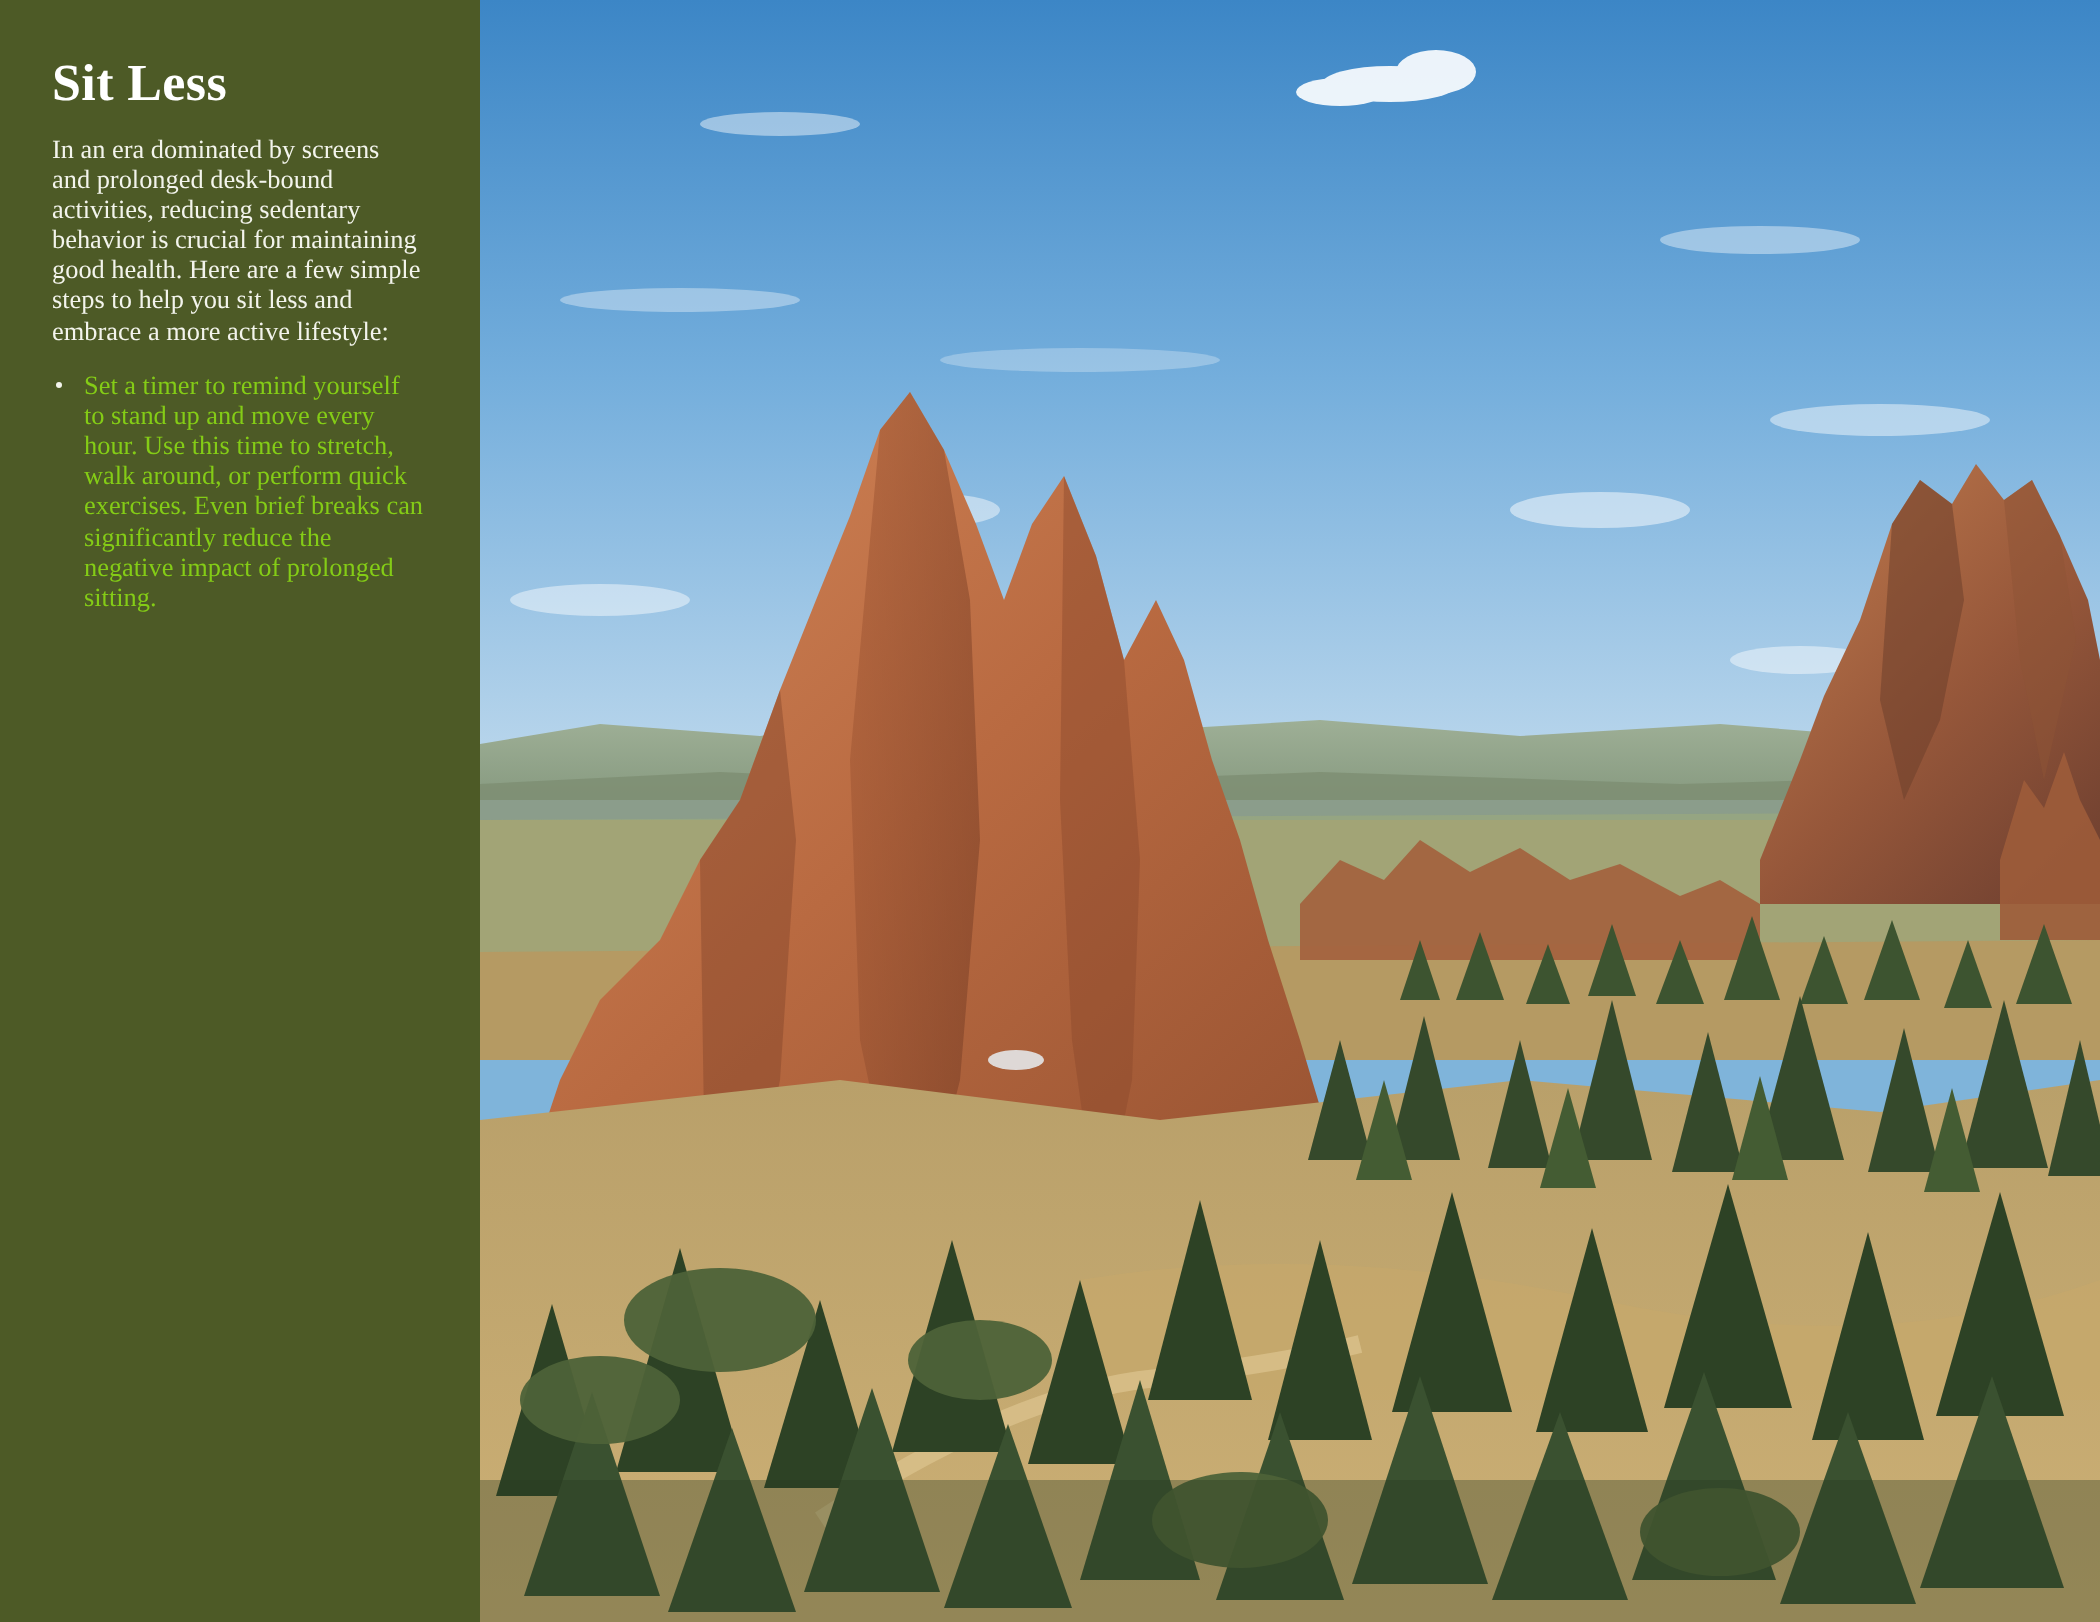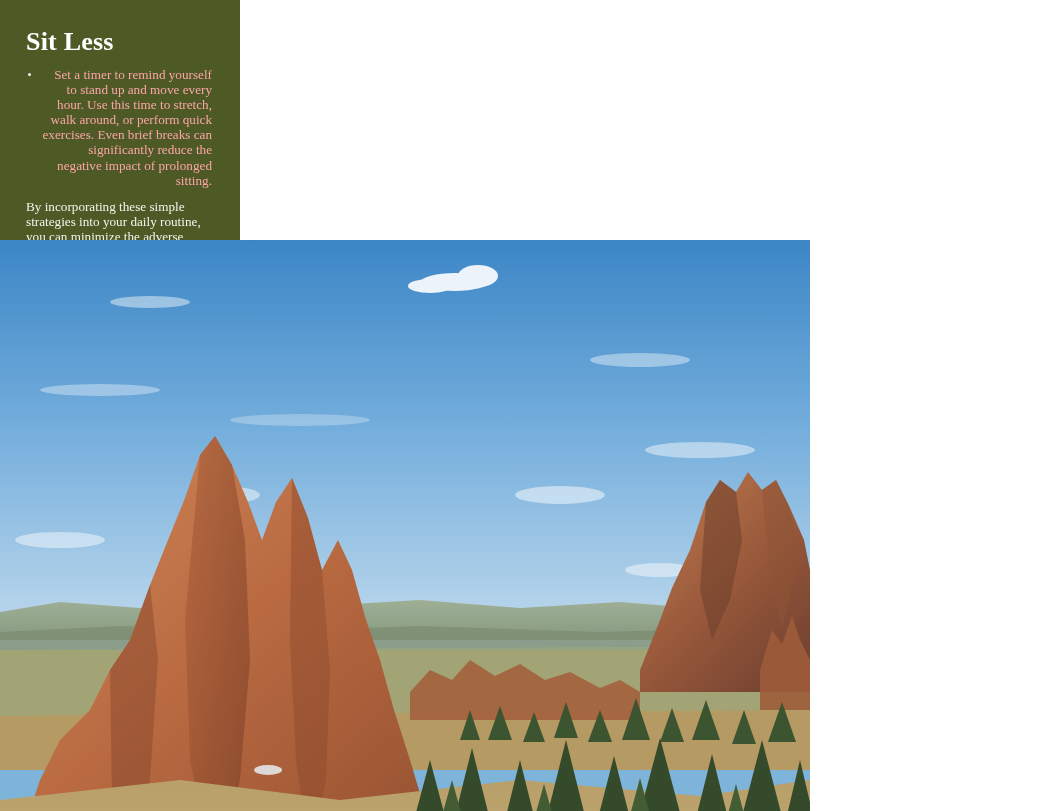--- a/index.html
+++ b/index.html
@@ -12,21 +12,20 @@
     height: 811px;
     font-family: "Liberation Serif", serif;
     overflow: hidden;
   }
   #page {
     position: relative;
     width: 1050px;
     height: 811px;
     display: flex;
     background: #ffffff;
-    flex-direction: column;
   }
 
   
   #sidebar {
     width: 240px;
     height: 811px;
     background: #4d5a26;
     box-sizing: border-box;
     padding: 28px 28px 0 26px;
     color: #f2f3ea;
@@ -53,22 +52,21 @@
     list-style: none;
     margin: 0 0 10px 0;
     padding: 0;
   }
   #bullet-list li {
     position: relative;
     padding-left: 16px;
     margin-bottom: 11px;
     font-size: 13.2px;
     line-height: 1.15;
-    color: #fca5a5;
-    text-align: right;
+    color: #84cc16;
   }
   #bullet-list li .bullet-dot {
     position: absolute;
     left: 2px;
     top: 6px;
     width: 3px;
     height: 3px;
     border-radius: 50%;
     background: #f3f4ec;
   }
@@ -85,29 +83,29 @@
   #photo svg { display: block; width: 810px; height: 811px; }
 </style>
 </head>
 <body>
 
 <div id="page">
 
   <aside id="sidebar">
     <h1 id="article-title">Sit Less</h1>
 
+    <p class="para">In an era dominated by screens and prolonged desk-bound activities, reducing sedentary behavior is crucial for maintaining good health. Here are a few simple steps to help you sit less and embrace a more active lifestyle:</p>
 
     <ul id="bullet-list">
       <li>
         <span class="bullet-dot"></span>
         <span>Set a timer to remind yourself to stand up and move every hour. Use this time to stretch, walk around, or perform quick exercises. Even brief breaks can significantly reduce the negative impact of prolonged sitting.</span>
       </li>
     </ul>
 
-    <p class="para">By incorporating these simple strategies into your daily routine, you can minimize the adverse effects of prolonged sitting and promote a healthier, more active lifestyle. Remember, even small changes can make a significant impact!</p>
   </aside>
 
   <figure id="photo" style="margin:0;">
     <svg viewBox="0 0 810 811" preserveAspectRatio="none">
       <defs>
         <linearGradient id="skyGrad" x1="0" y1="0" x2="0" y2="1">
           <stop offset="0%" stop-color="#3c86c6"></stop>
           <stop offset="45%" stop-color="#74aedc"></stop>
           <stop offset="100%" stop-color="#c7deef"></stop>
         </linearGradient>

